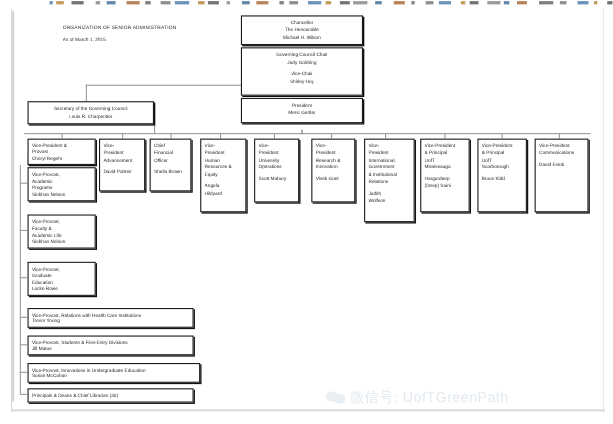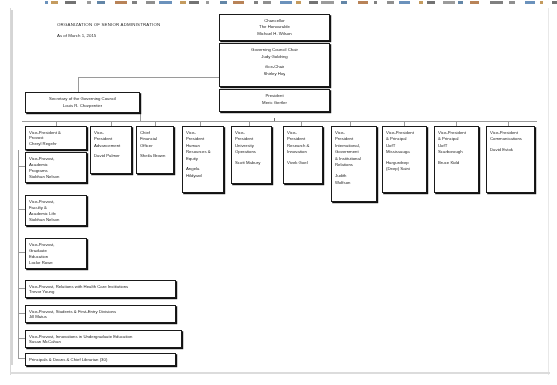--- a/index.html
+++ b/index.html
@@ -273,14 +273,21 @@
 
   <div class="box heavy pad" style="left:25px;top:330px;width:157px;height:18px;">
     <div class="ln">Vice-Provost, Innovations in Undergraduate Education</div>
     <div class="ln">Susan McCahan</div>
   </div>
 
   <div class="box heavy pad" style="left:25px;top:353px;width:151px;height:13px;">
     <div class="ln">Principals &amp; Deans &amp; Chief Librarian (30)</div>
   </div>
 
+  <div class="wm">
+    <div class="wmlogo">
+      <span style="left:0;top:2px;width:12px;height:9px;"></span>
+      <span style="left:7px;top:4px;width:11px;height:9px;"></span>
+    </div>
+    <div class="wmtext">微信号: UofTGreenPath</div>
+  </div>
 
 </div>
 
 </body></html>

